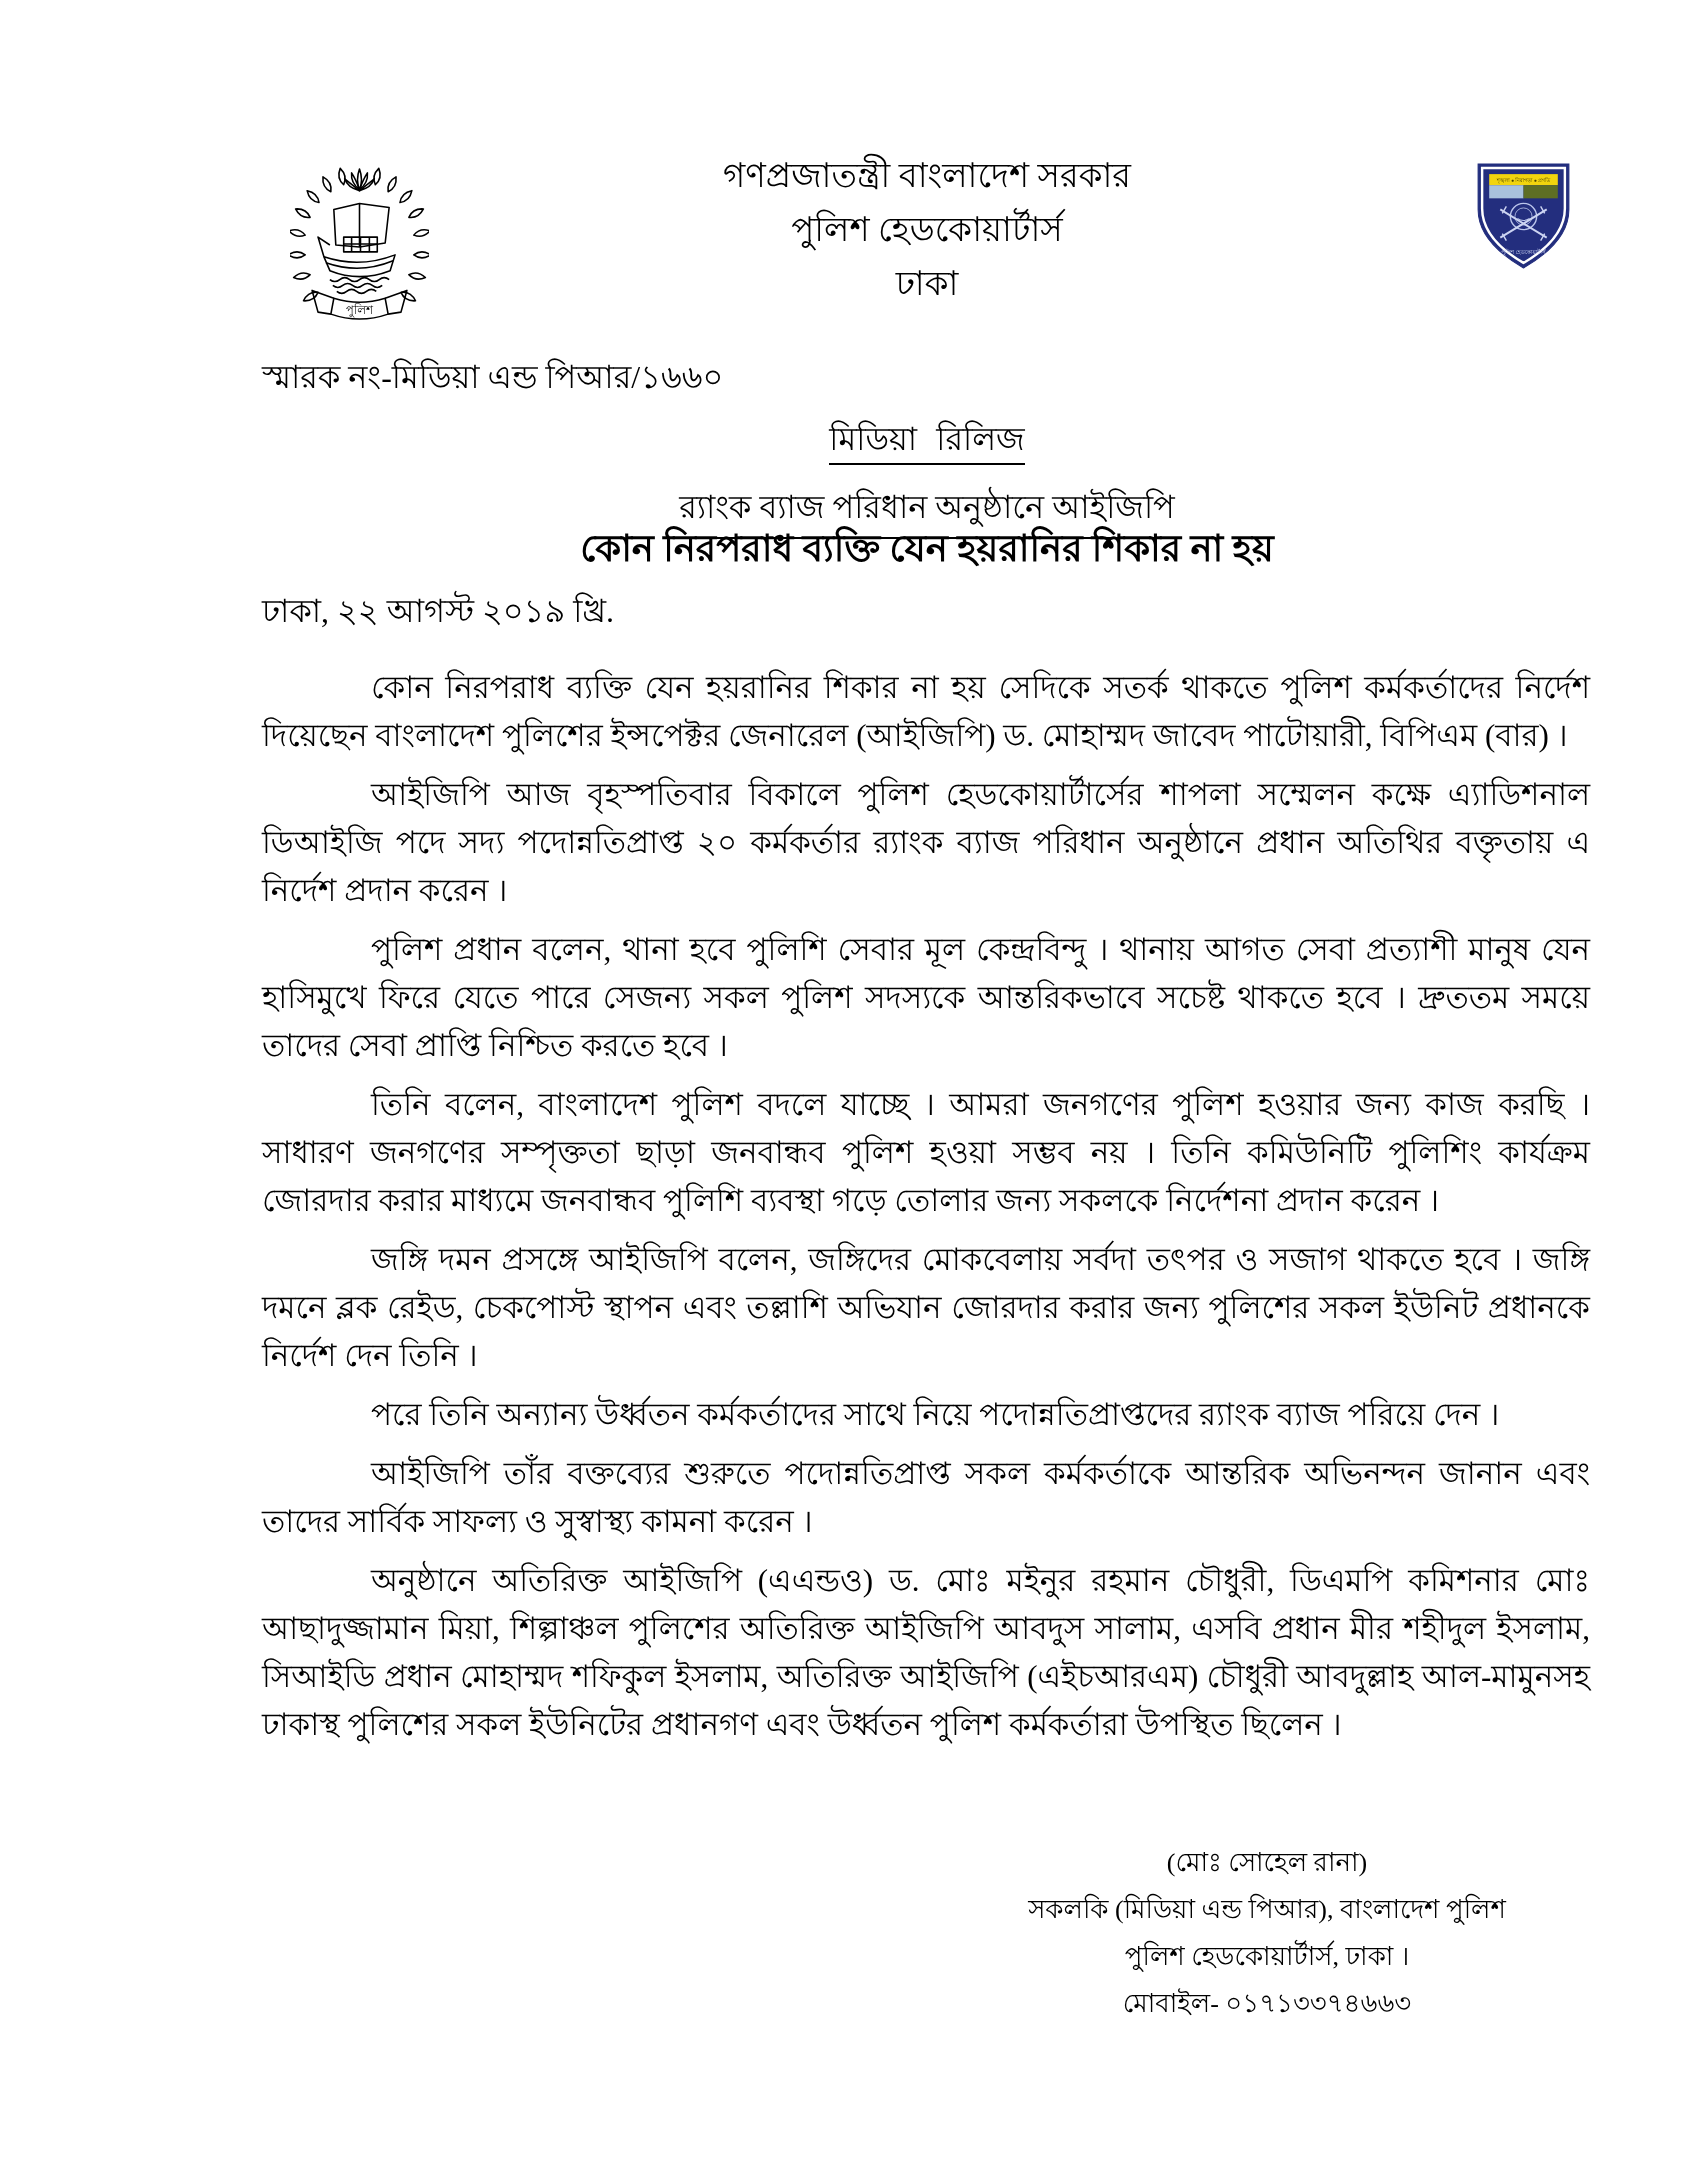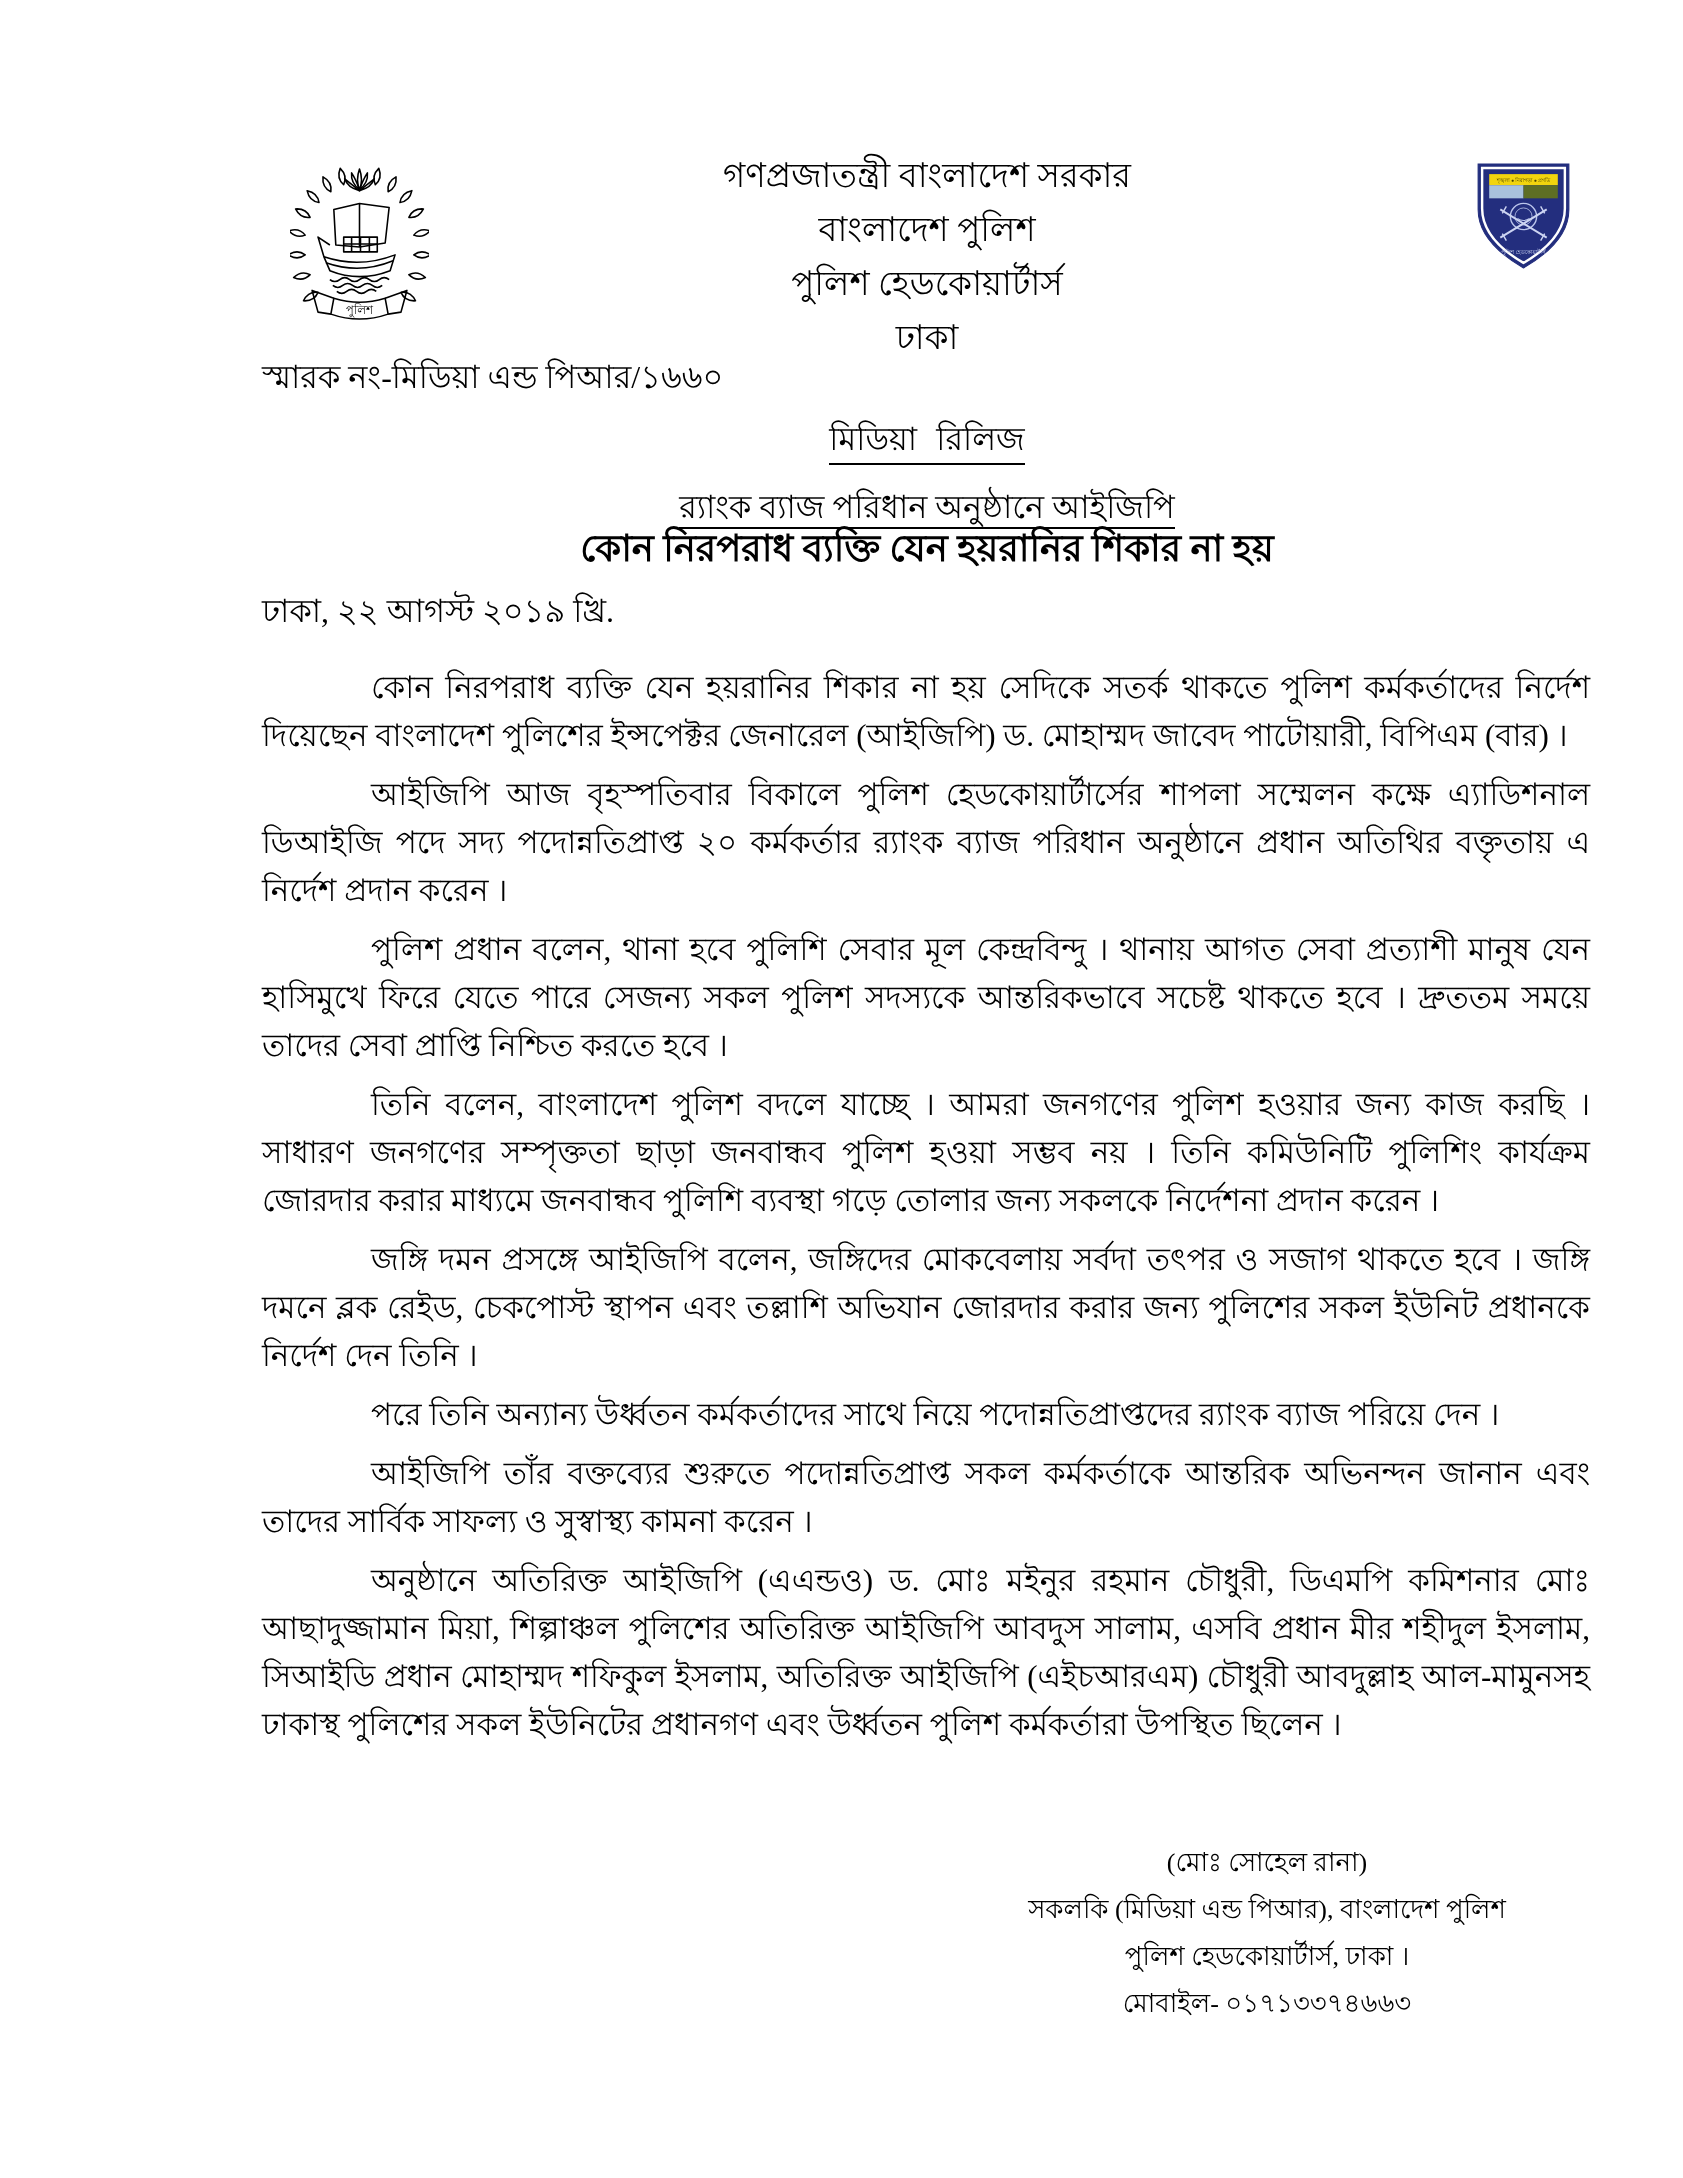--- a/index.html
+++ b/index.html
@@ -18,21 +18,21 @@
     position:absolute;left:262px;right:91px;top:149px;
     text-align:center;font-size:34px;line-height:54px;
   }
   .memo-row{
     position:absolute;left:262px;right:91px;top:352px;
     display:flex;justify-content:space-between;font-size:32px;
   }
   .release-label{position:absolute;left:262px;right:91px;top:414px;text-align:center;font-size:32px;font-family:Liberation Mono, monospace;}
   .release-label span{border-bottom:2px solid #000;padding-bottom:3px;}
   .subtitle{position:absolute;left:262px;right:91px;top:482px;text-align:center;font-size:32px;}
-  .subtitle span{border-bottom:2px solid #000;padding-bottom:2px;}
+  .subtitle span{border-bottom:2px solid #000;padding-bottom:12px;}
   .title{position:absolute;left:262px;right:91px;top:519px;text-align:center;font-size:37px;font-weight:bold;}
   .dateline{position:absolute;left:262px;top:586px;font-size:32px;}
   .body-text{
     position:absolute;left:262px;right:93px;top:664px;
     font-size:31px;line-height:48px;text-align:justify;
   }
   .body-text p{margin:0 0 11px 0;text-indent:109px;}
   .signature{
     position:absolute;right:104px;top:1839px;width:624px;
     text-align:center;font-size:26px;line-height:47px;
@@ -88,21 +88,20 @@
     <path d="M47,127 q5,4 10,0 t10,0 t10,0 t10,0"></path>
 
     <path d="M44,134 Q70,142 96,134 L99,150 Q70,160 41,150 Z"></path>
     <path d="M44,134 L22,126 L28,148 L41,150"></path>
     <path d="M96,134 L118,126 L112,148 L99,150"></path>
     <text x="70" y="150" text-anchor="middle" font-size="12" fill="#000" stroke="none">পুলিশ</text>
   </svg>
 
   <div class="header-text">
     <div>গণপ্রজাতন্ত্রী বাংলাদেশ সরকার</div>
-    <div>বাংলাদেশ পুলিশ</div>
     <div>পুলিশ হেডকোয়ার্টার্স</div>
     <div>ঢাকা</div>
   </div>
 
   <svg class="shield" viewBox="0 0 100 110">
     <path d="M5,3 H95 V48 Q95,80 50,106 Q5,80 5,48 Z" fill="#232e7e" stroke="#232e7e" stroke-width="1"></path>
     <path d="M9,7 H91 V47 Q91,77 50,101 Q9,77 9,47 Z" fill="none" stroke="#ffffff" stroke-width="2.4"></path>
     <rect x="16" y="13" width="68" height="11" fill="#f2d40e"></rect>
     <text x="50" y="21" text-anchor="middle" font-size="5" fill="#4a4400">শৃঙ্খলা ● নিরাপত্তা ● প্রগতি</text>
     <rect x="16" y="24" width="34" height="13" fill="#a9c2dc"></rect>

